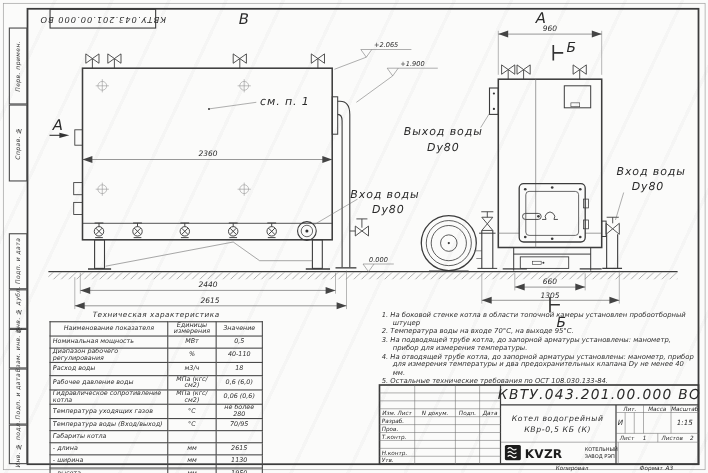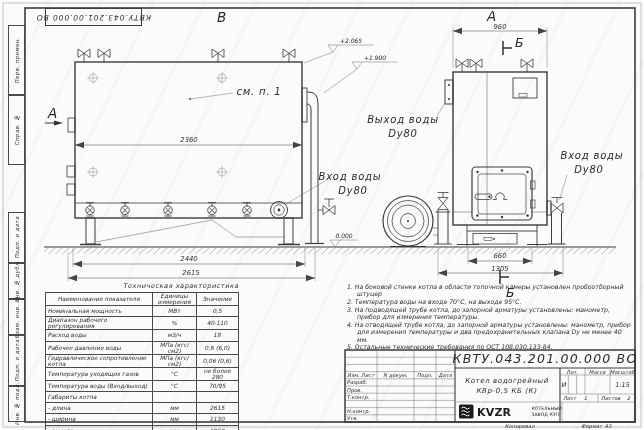--- a/index.html
+++ b/index.html
@@ -26,21 +26,21 @@
   .torg{font-style:normal;font-size:4.6px;fill:#222;}
   .docbox{position:absolute;left:45px;top:8px;width:97px;height:18px;border:1.2px solid #3c3c3c;
           display:flex;align-items:center;justify-content:center;box-sizing:border-box;}
   .docbox span{transform:rotate(180deg);font-size:7.5px;font-style:italic;letter-spacing:.9px;
           color:#2e2e2e;white-space:nowrap;}
   .strip{position:absolute;left:8px;width:17px;border:1px solid #4a4a4a;box-sizing:border-box;
          display:flex;align-items:center;justify-content:center;background:transparent;}
   .strip span{writing-mode:vertical-rl;transform:rotate(180deg);font-size:5.5px;font-style:italic;
          color:#333;white-space:nowrap;letter-spacing:.4px;}
   .tech{position:absolute;left:45px;top:282px;width:194px;color:#2e2e2e;font-style:italic;}
-  .tech-title{text-align:right;font-size:6.6px;letter-spacing:.5px;margin-bottom:2px;font-style:italic;}
+  .tech-title{text-align:center;font-size:6.6px;letter-spacing:.5px;margin-bottom:2px;font-style:italic;}
   .tech table{border-collapse:collapse;width:194px;table-layout:fixed;}
   .tech td,.tech th{border:1px solid #4a4a4a;font-weight:normal;font-size:5.8px;line-height:6.1px;
          padding:0 2px;height:10.1px;overflow:hidden;}
   .c{text-align:center;}
   .ind{padding-left:10px;}
   .notes{position:absolute;left:347px;top:283px;width:286px;font-size:6.2px;line-height:7.3px;
          font-style:italic;color:#2e2e2e;}
   .note{padding-left:10px;text-indent:-10px;margin-bottom:.5px;}
 </style>
 </head>

